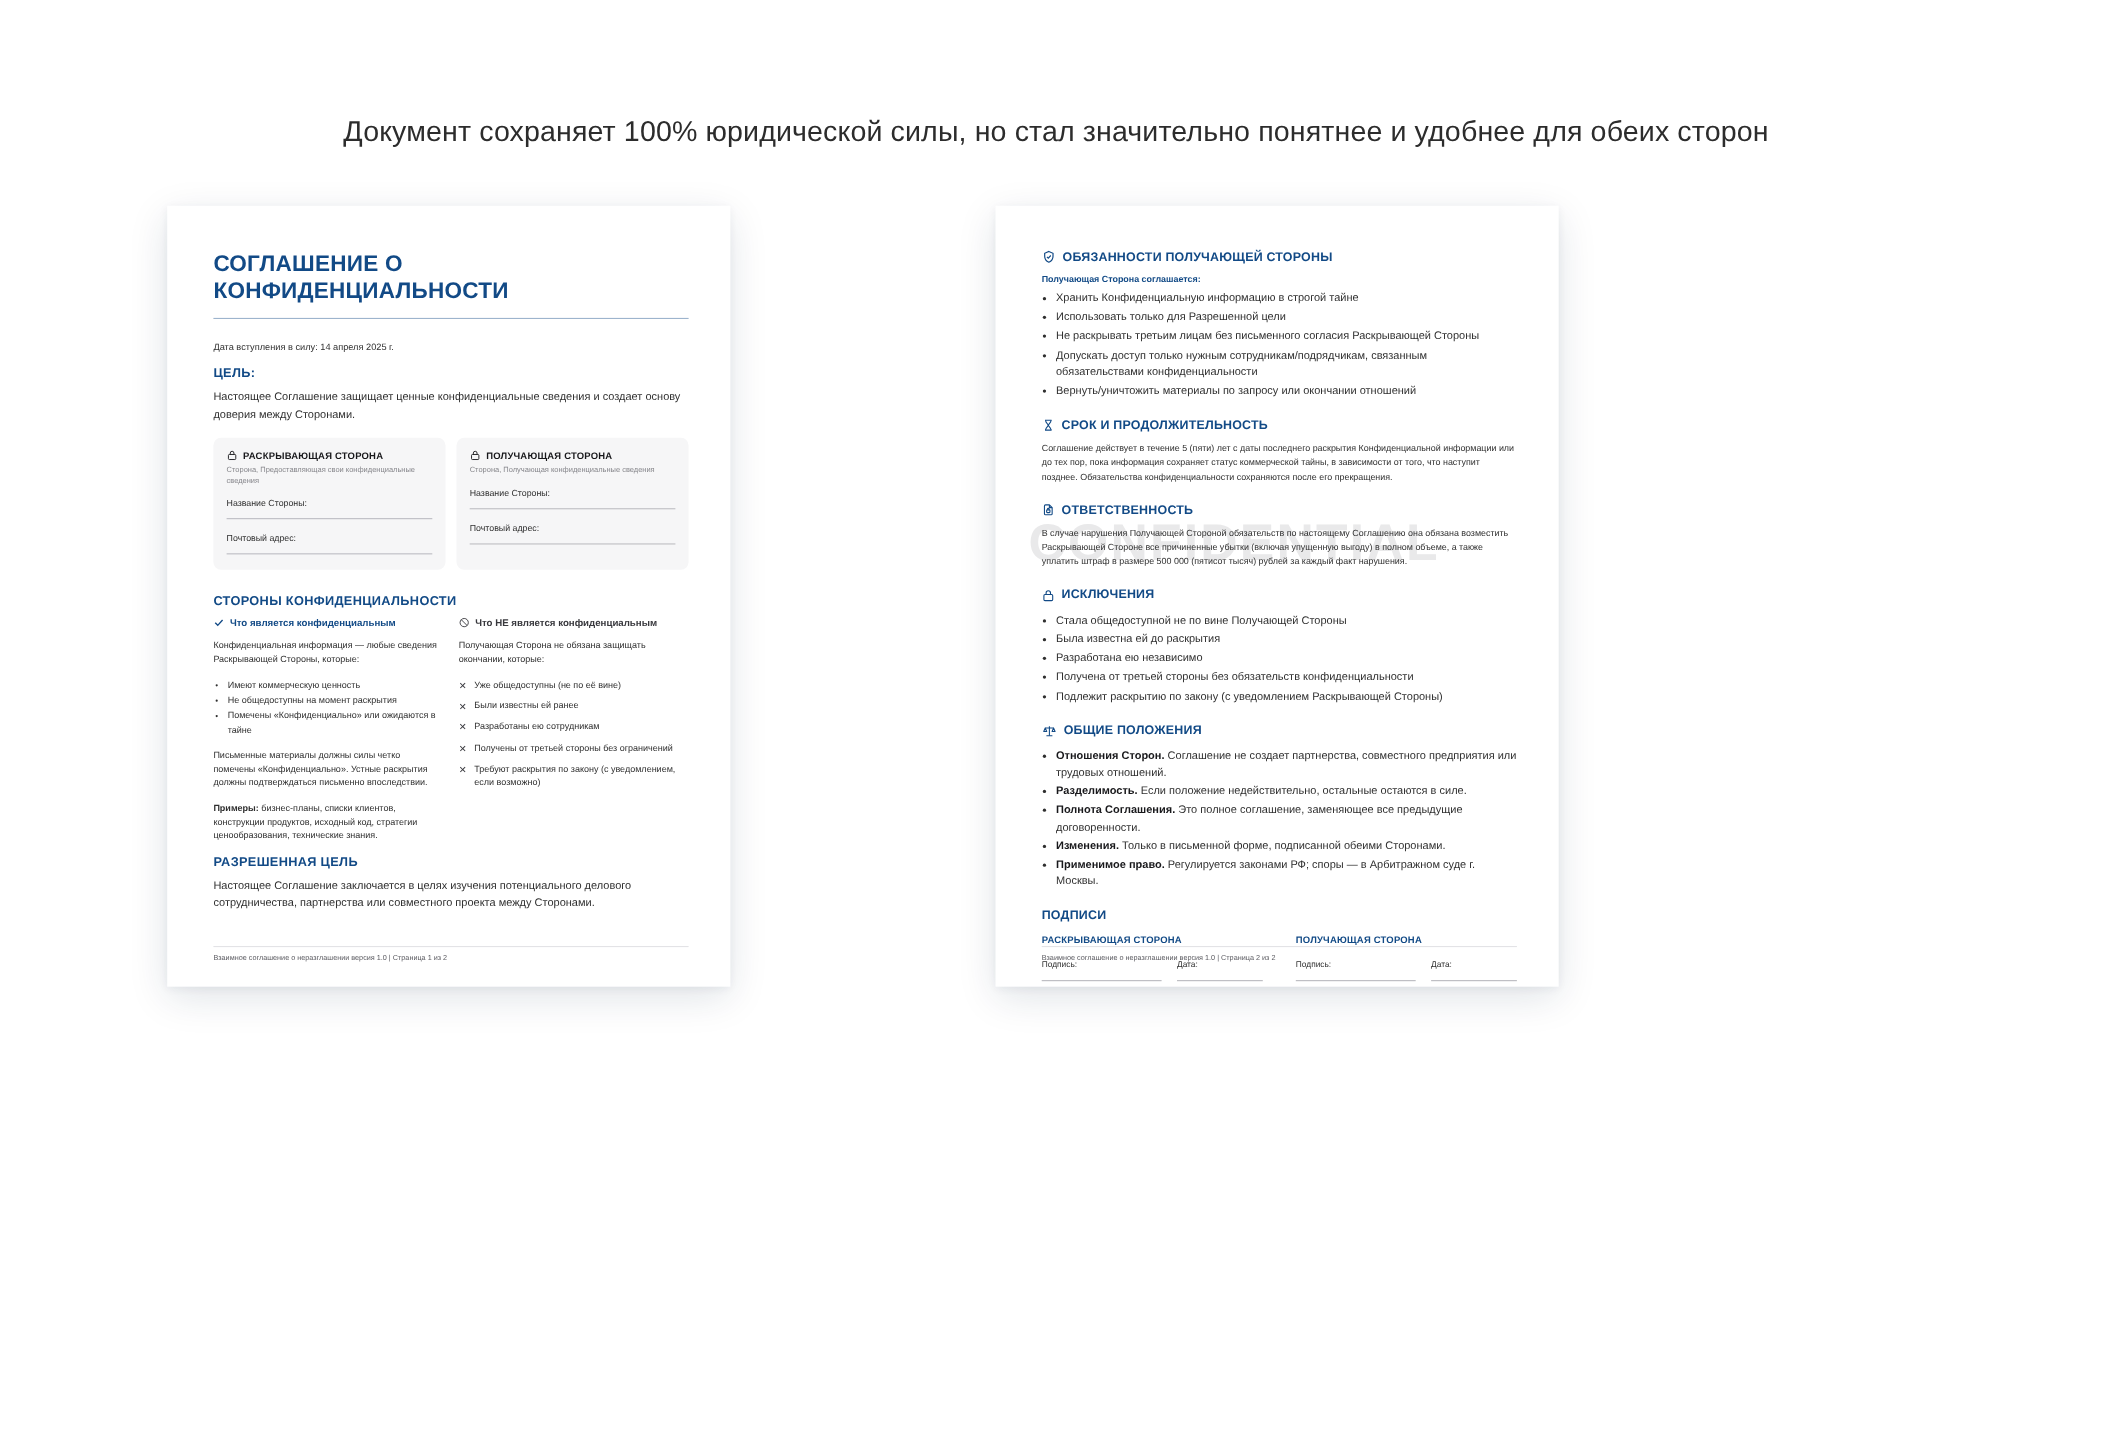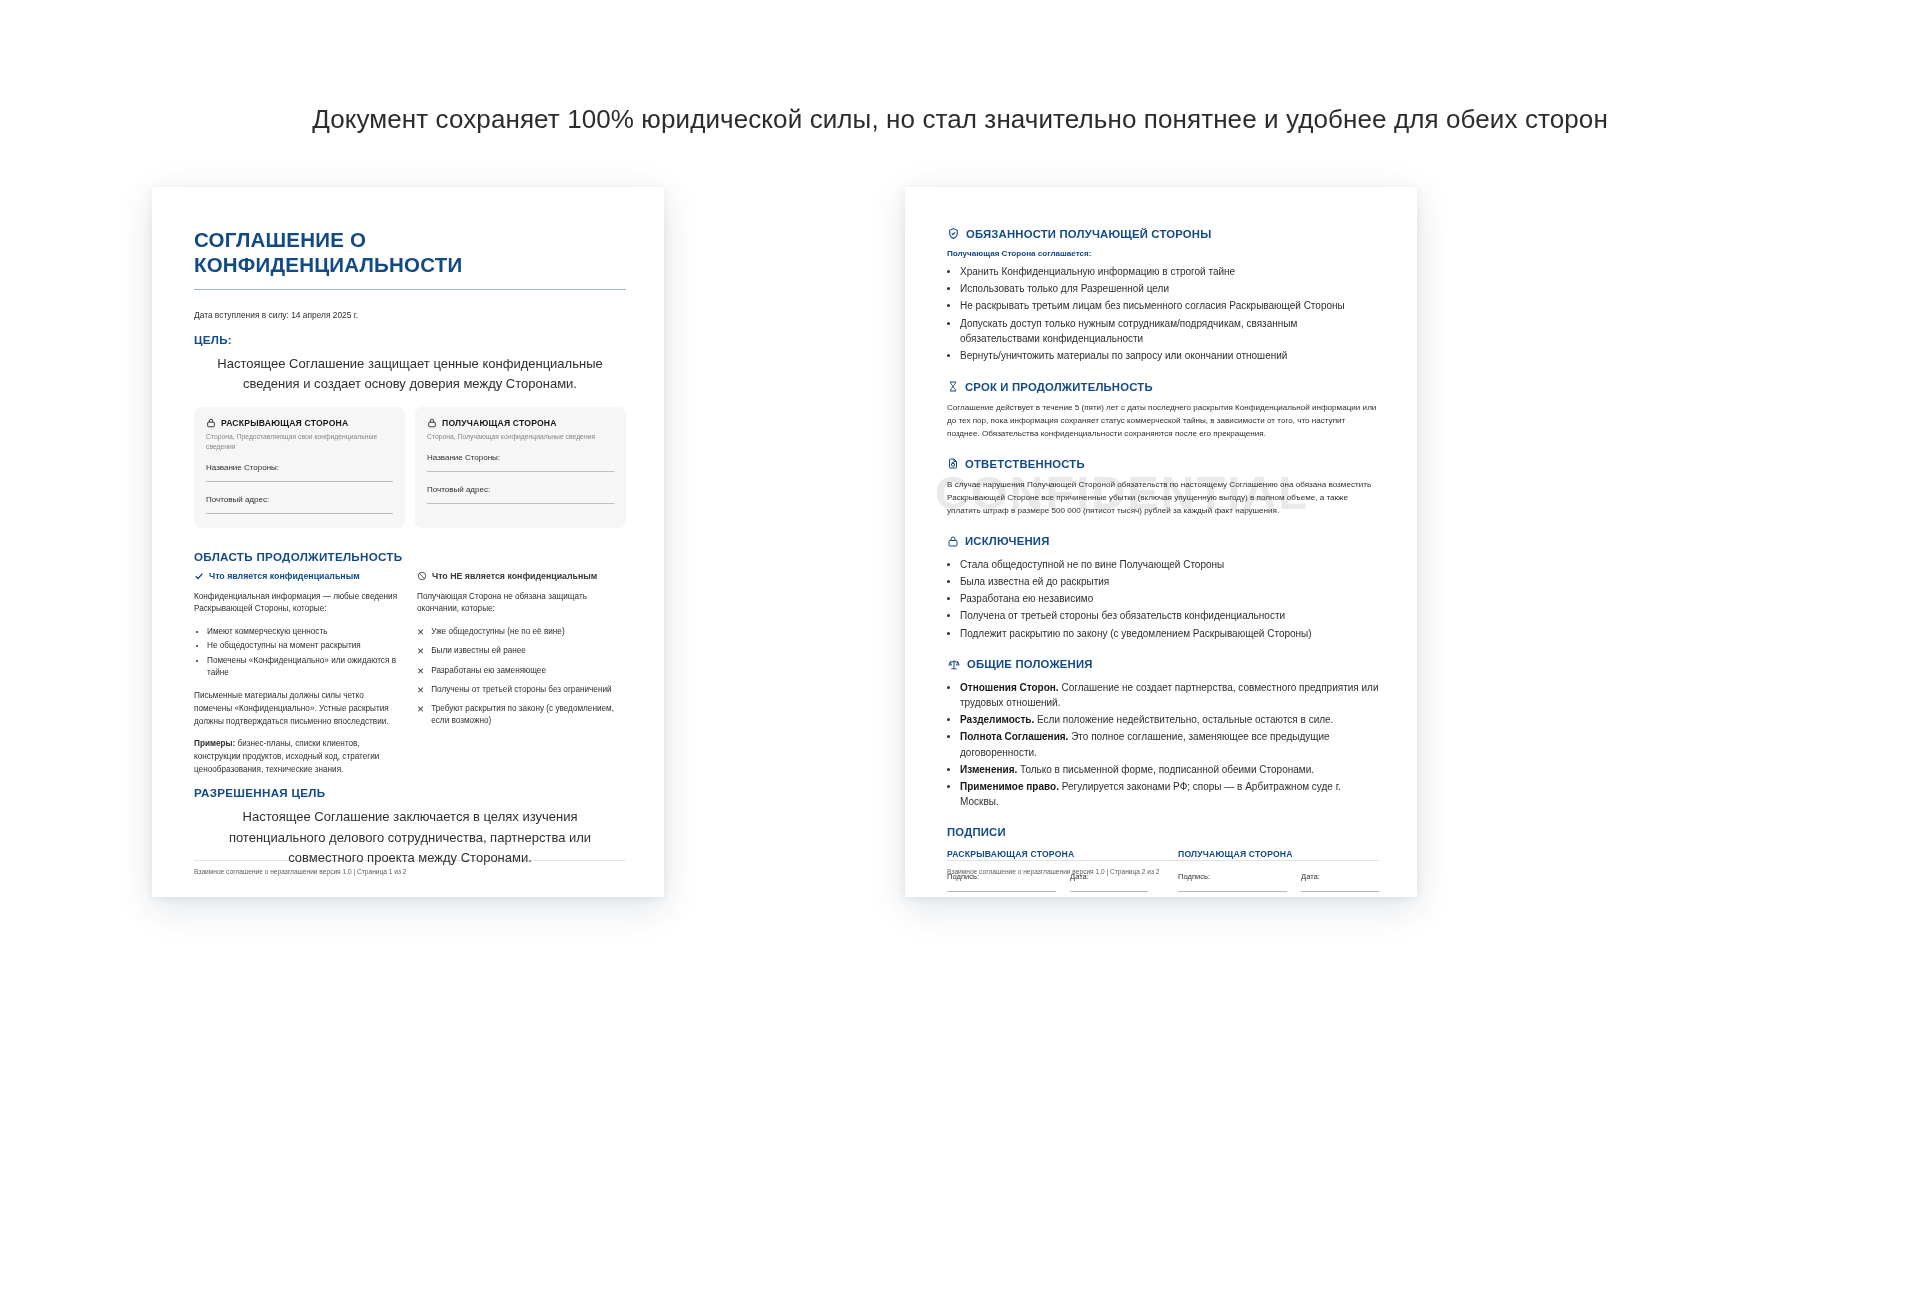--- a/index.html
+++ b/index.html
@@ -98,25 +98,24 @@
     margin: 0 0 13px 0;
   }
   .doc-h2 {
     font-size: 11.6px;
     font-weight: bold;
     color: #124a86;
     letter-spacing: 0.3px;
     margin: 0 0 8px 0;
   }
   .doc-p {
-    font-size: 13px;
+    font-size: 10px;
     line-height: 1.55;
     color: #2f2f2f;
     margin: 0 0 13px 0;
-    text-align: center;
   }
 
   
   .party-row {
     display: flex;
     gap: 10px;
     margin-bottom: 22px;
   }
   .party-box {
     flex: 1;
@@ -335,21 +334,21 @@
               <span>ПОЛУЧАЮЩАЯ СТОРОНА</span>
             </div>
             <div class="party-sub">Сторона, Получающая конфиденциальные сведения</div>
             <div class="field-label">Название Стороны:</div>
             <div class="field-line"></div>
             <div class="field-label">Почтовый адрес:</div>
             <div class="field-line last"></div>
           </div>
         </div>
 
-        <h3 class="doc-h2">ОБЛАСТЬ ПРОДОЛЖИТЕЛЬНОСТЬ</h3>
+        <h3 class="doc-h2">СТОРОНЫ КОНФИДЕНЦИАЛЬНОСТИ</h3>
 
         <div class="cols">
 
           <div class="col">
             <div class="col-head yes">
               <span class="ico">
                 <svg width="10" height="10" viewBox="0 0 24 24" fill="none" stroke="#124a86" stroke-width="3">
                   <path d="M4 12.5l5.5 5.5L20 6.5"></path>
                 </svg>
               </span>
@@ -382,21 +381,21 @@
               <div class="x-item">
                 <span class="x-mark">✕</span>
                 <span>Уже общедоступны (не по её вине)</span>
               </div>
               <div class="x-item">
                 <span class="x-mark">✕</span>
                 <span>Были известны ей ранее</span>
               </div>
               <div class="x-item">
                 <span class="x-mark">✕</span>
-                <span>Разработаны ею заменяющее</span>
+                <span>Разработаны ею сотрудникам</span>
               </div>
               <div class="x-item">
                 <span class="x-mark">✕</span>
                 <span>Получены от третьей стороны без ограничений</span>
               </div>
               <div class="x-item">
                 <span class="x-mark">✕</span>
                 <span>Требуют раскрытия по закону (с уведомлением, если возможно)</span>
               </div>
             </div>

